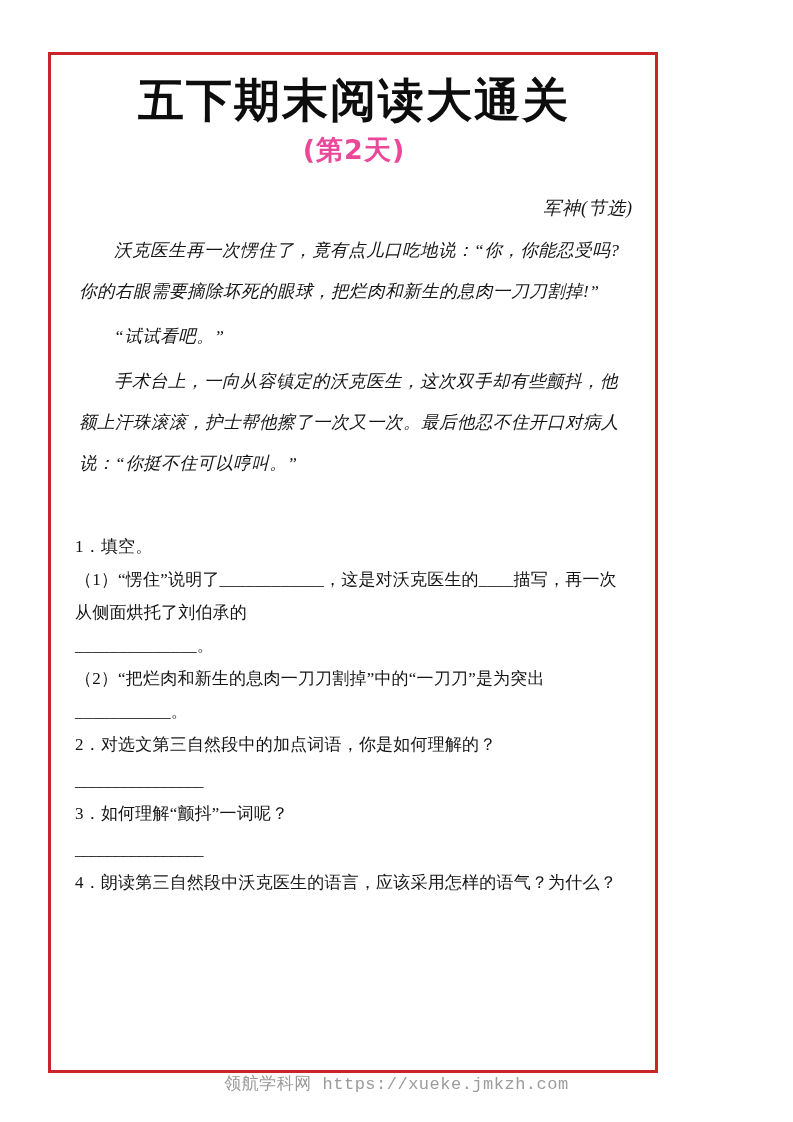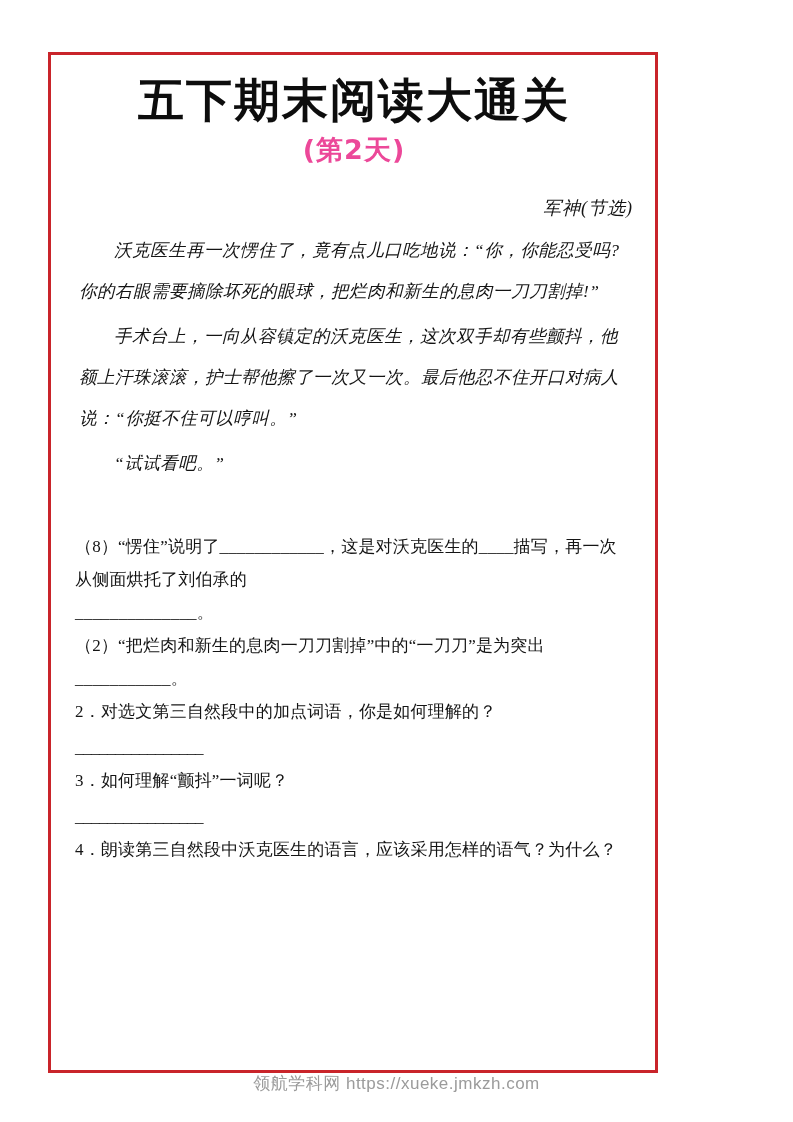--- a/index.html
+++ b/index.html
@@ -80,45 +80,46 @@
     line-height: 33px;
     padding-top: 3px;
     letter-spacing: -0.5px;
   }
   .footer {
     position: absolute;
     left: 0;
     top: 1072px;
     width: 100%;
     text-align: center;
-    font-family: Liberation Sans, sans-serif;
+    font-family: Liberation Mono, monospace;
     font-size: 17px;
     color: #9b9b9b;
     letter-spacing: 0.5px;
   }
 </style>
 </head>
 <body>
 
 <div class="frame">
 
   <h1 class="page-title">五下期末阅读大通关</h1>
 
   <div class="page-subtitle">(第2天)</div>
 
   <div class="passage-title">军神(节选)</div>
 
   <div class="passage">
     <p class="para">沃克医生再一次愣住了，竟有点儿口吃地说：“你，你能忍受吗?你的右眼需要摘除坏死的眼球，把烂肉和新生的息肉一刀刀割掉!”</p>
+    <p class="para">“试试看吧。”</p>
     <p class="para">手术台上，一向从容镇定的沃克医生，这次双手却有些颤抖，他额上汗珠滚滚，护士帮他擦了一次又一次。最后他忍不住开口对病人说：“你挺不住可以哼叫。”</p>
-    <p class="para">“试试看吧。”</p>
   </div>
 
   <div class="questions">
-    <p class="q-line">（8）“愣住”说明了____________，这是对沃克医生的____描写，再一次从侧面烘托了刘伯承的</p>
+    <p class="q-line">1．填空。</p>
+    <p class="q-line">（1）“愣住”说明了____________，这是对沃克医生的____描写，再一次从侧面烘托了刘伯承的</p>
     <p class="q-line">______________。</p>
     <p class="q-line">（2）“把烂肉和新生的息肉一刀刀割掉”中的“一刀刀”是为突出___________。</p>
 
     <p class="q-line">2．对选文第三自然段中的加点词语，你是如何理解的？</p>
     <p class="blank-line">________________</p>
 
     <p class="q-line">3．如何理解“颤抖”一词呢？</p>
     <p class="blank-line">________________</p>
 
     <p class="q-line">4．朗读第三自然段中沃克医生的语言，应该采用怎样的语气？为什么？</p>

